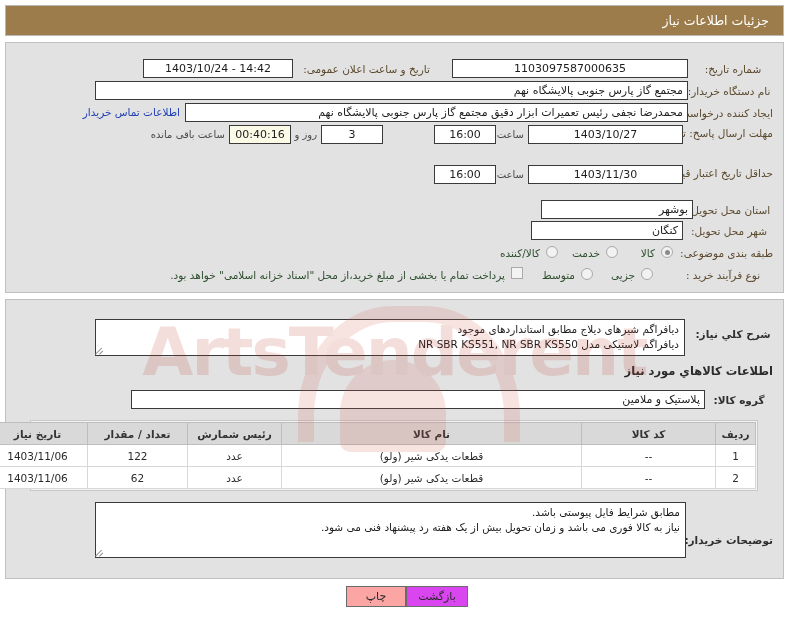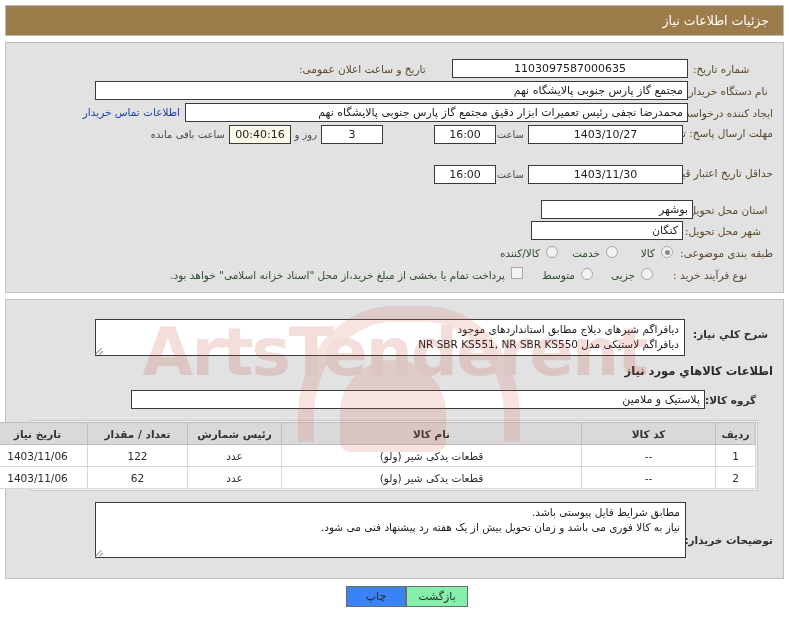--- a/index.html
+++ b/index.html
@@ -95,21 +95,21 @@
     position: absolute;
     left: 340px; top: 60px;
     width: 106px; height: 92px;
     background: #d35b4c;
     border-radius: 53px 53px 10px 10px;
   }
   .lbl {
     position: absolute;
     font-size: 10.5px;
     color: #5c4a2e;
-    text-align: left;
+    text-align: center;
     line-height: 13px;
     white-space: nowrap;
   }
   .lbl.bold   { font-weight: bold; color: #2f2f2f; }
 
   .fld {
     position: absolute;
     background: #ffffff;
     border: 1px solid #3a3a3a;
     box-sizing: border-box;
@@ -268,38 +268,39 @@
     border: 1px solid #6b6b6b;
     box-sizing: border-box;
     font-size: 11px;
     color: #2a2a2a;
     text-align: center;
     line-height: 19px;
     cursor: pointer;
     font-family: "DejaVu Sans", "Liberation Sans", sans-serif;
     padding: 0;
   }
-  .btn-print  { background: #3b82f6; }
-  .btn-back   { background: #86efac; }
+  .btn-print  { background: #fca5a5; }
+  .btn-back   { background: #d946ef; }
 </style>
 </head>
 <body>
 
 <div class="page">
 
   <div class="header-bar">
     <div class="header-title">جزئیات اطلاعات نیاز</div>
   </div>
 
   <div class="panel" id="panel-top">
 
     <div class="lbl" style="right:10px; top:20px; width:80px;">شماره تاریخ:</div>
     <div class="fld center ltr" style="right:95px; top:16px; width:236px;">1103097587000635</div>
 
     <div class="lbl" style="right:349px; top:20px; width:135px;">تاریخ و ساعت اعلان عمومی:</div>
+    <div class="fld center ltr" style="right:490px; top:16px; width:150px;">1403/10/24 - 14:42</div>
 
     <div class="lbl" style="right:10px; top:42px; width:88px;">نام دستگاه خریدار:</div>
     <div class="fld right" style="right:95px; top:38px; width:593px;">مجتمع گاز پارس جنوبی  پالایشگاه نهم</div>
 
     <div class="lbl" style="right:10px; top:64px; width:88px;">ایجاد کننده درخواست:</div>
     <div class="fld right" style="right:95px; top:60px; width:503px;">محمدرضا نجفی رئیس تعمیرات ابزار دقیق مجتمع گاز پارس جنوبی  پالایشگاه نهم</div>
     <a class="link" style="right:603px; top:60px;">اطلاعات تماس خریدار</a>
 
     <div class="lbl" style="right:10px; top:84px; width:86px;">مهلت ارسال پاسخ: تا تاریخ:</div>
     <div class="fld center ltr" style="right:100px; top:82px; width:155px;">1403/10/27</div>

